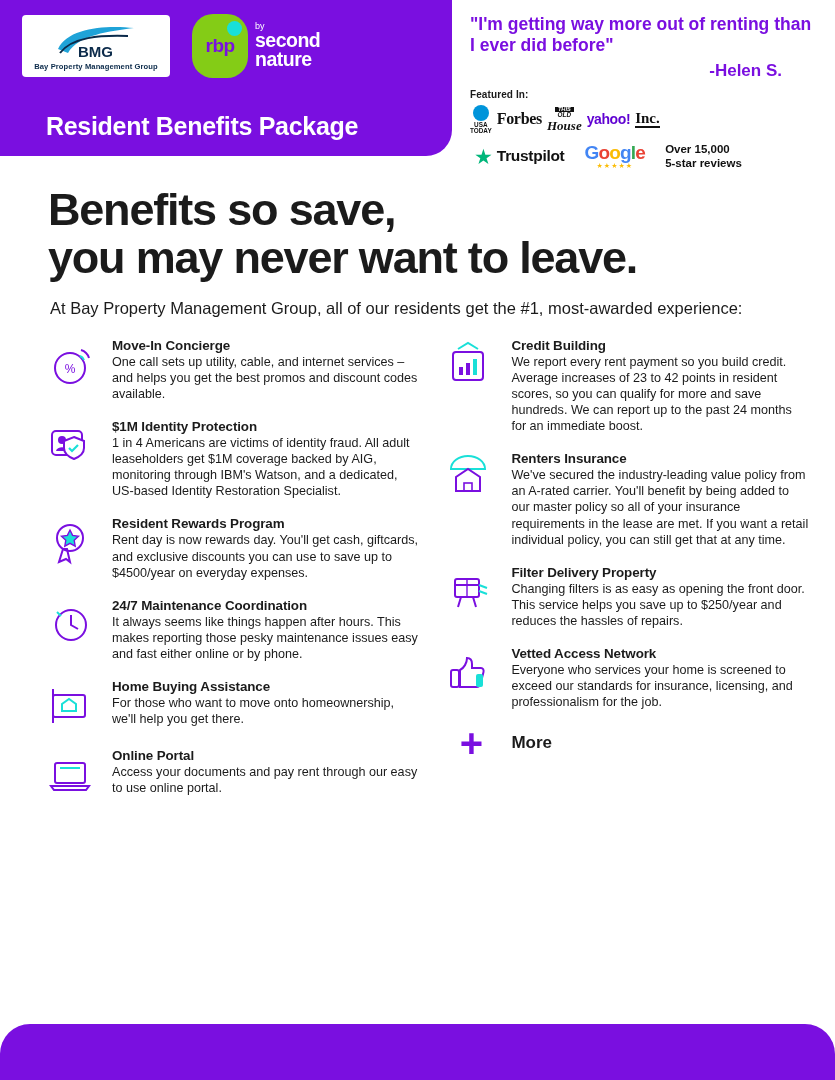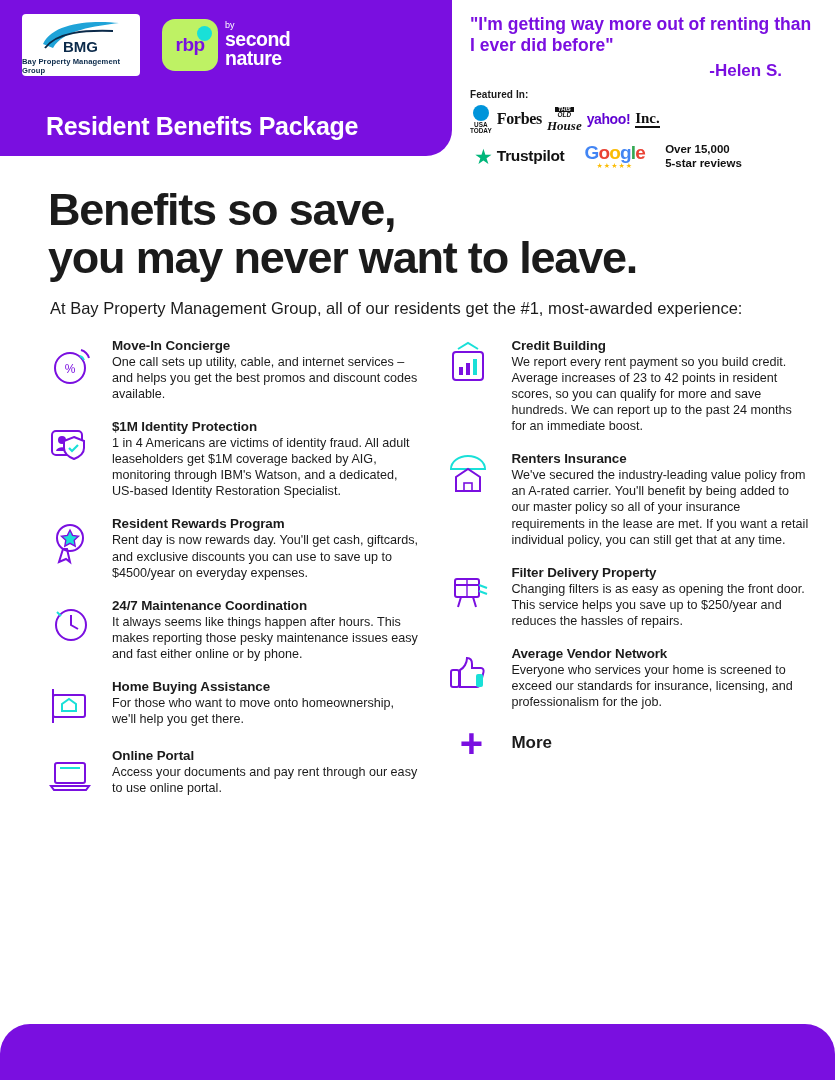--- a/index.html
+++ b/index.html
@@ -30,21 +30,21 @@
     border-bottom-right-radius: 26px;
   }
   .logo-row {
     position: absolute;
     left: 22px; top: 14px;
     display: flex;
     align-items: center;
     gap: 22px;
   }
   .bmg-logo {
-    width: 118px; height: 62px;
+    width: 148px; height: 62px;
     background: #ffffff;
     border-radius: 4px;
     display: flex;
     flex-direction: column;
     align-items: center;
     justify-content: center;
     padding-top: 2px;
   }
   .bmg-mark {
     position: relative;
@@ -56,23 +56,23 @@
     letter-spacing: .1px;
     margin-top: 1px;
     font-weight: bold;
   }
   .rbp-logo {
     display: flex;
     align-items: center;
     gap: 7px;
   }
   .rbp-badge {
-    width: 56px; height: 52px;
-    background: #bef264;
-    border-radius: 13px;
+    width: 56px; height: 64px;
+    background: #84cc16;
+    border-radius: 21px;
     position: relative;
     display: flex;
     align-items: center;
     justify-content: center;
   }
   .rbp-badge .rbp-word {
     font-size: 19px;
     font-weight: bold;
     color: #7a0fe0;
     letter-spacing: -.6px;
@@ -491,21 +491,21 @@
 
       <div class="benefit">
         <div class="icon">
           <svg width="50" height="50" viewBox="0 0 50 50">
             <path d="M14 22 c4-2 7-7 7-12 3 0 5 2 5 6 v4 h9 c2 0 3 2 2.5 4 l-3 12 c-.5 2-2 3-4 3 H14z" fill="none" stroke="#7a0fe0" stroke-width="2"></path>
             <rect x="5" y="22" width="8" height="17" rx="2" fill="none" stroke="#7a0fe0" stroke-width="2"></rect>
             <rect x="30" y="26" width="7" height="13" rx="2" fill="#19e0d8"></rect>
           </svg>
         </div>
         <div class="body">
-          <h3>Average Vendor Network</h3>
+          <h3>Vetted Access Network</h3>
           <p>Everyone who services your home is screened to exceed our standards for insurance, licensing, and professionalism for the job.</p>
         </div>
       </div>
 
       <div class="more-row">
         <div class="more-plus">+</div>
         <div class="more-label">More</div>
       </div>
 
     </div>

